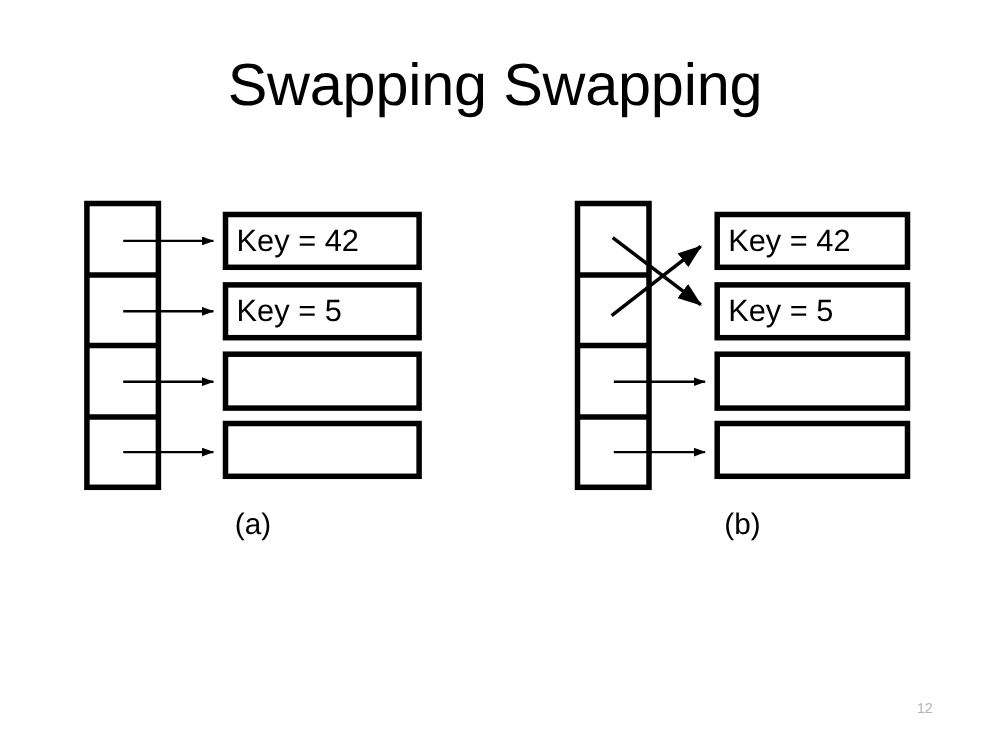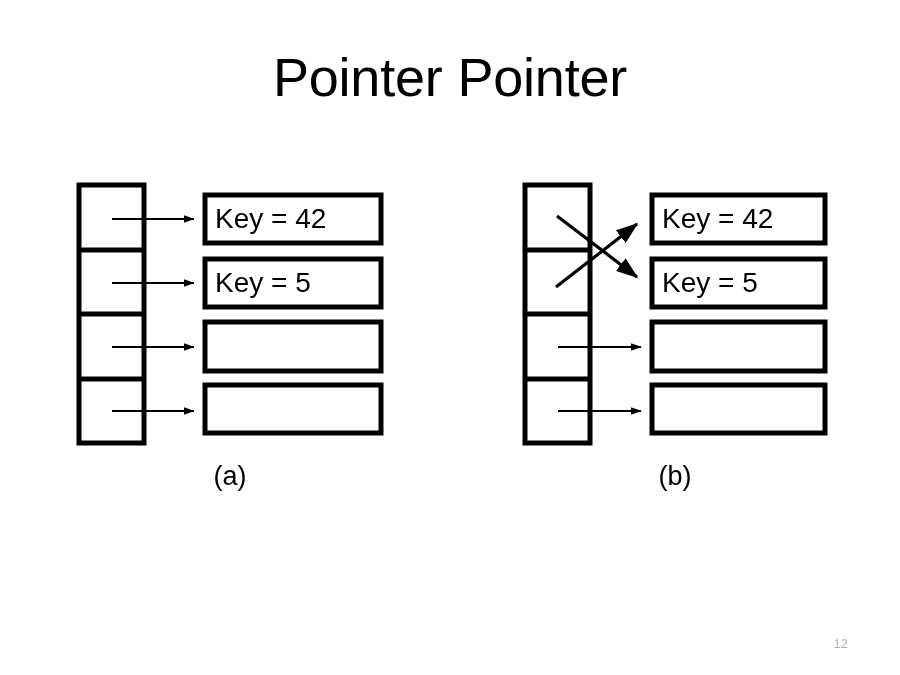--- a/index.html
+++ b/index.html
@@ -75,21 +75,21 @@
     font-family: Liberation Sans, sans-serif;
     font-size: 13px;
     color: #b3b3b3;
   }
 </style>
 </head>
 <body>
 
 <div id="slide">
 
-  <div id="slide-title">Pointer Pointer</div>
+  <div id="slide-title">Swapping Swapping</div>
 
   <div class="diagram">
     <svg width="900" height="675" viewBox="0 0 900 675" xmlns="http://www.w3.org/2000/svg">
       <defs>
         <marker id="ah-a" markerWidth="11" markerHeight="8" refX="10.4" refY="4" orient="auto" markerUnits="userSpaceOnUse">
           <path d="M0,0 L11,4 L0,8 z" fill="#000000"></path>
         </marker>
         <marker id="ah-b" markerWidth="22" markerHeight="16" refX="20.5" refY="8" orient="auto" markerUnits="userSpaceOnUse">
           <path d="M0,0 L22,8 L0,16 z" fill="#000000"></path>
         </marker>

